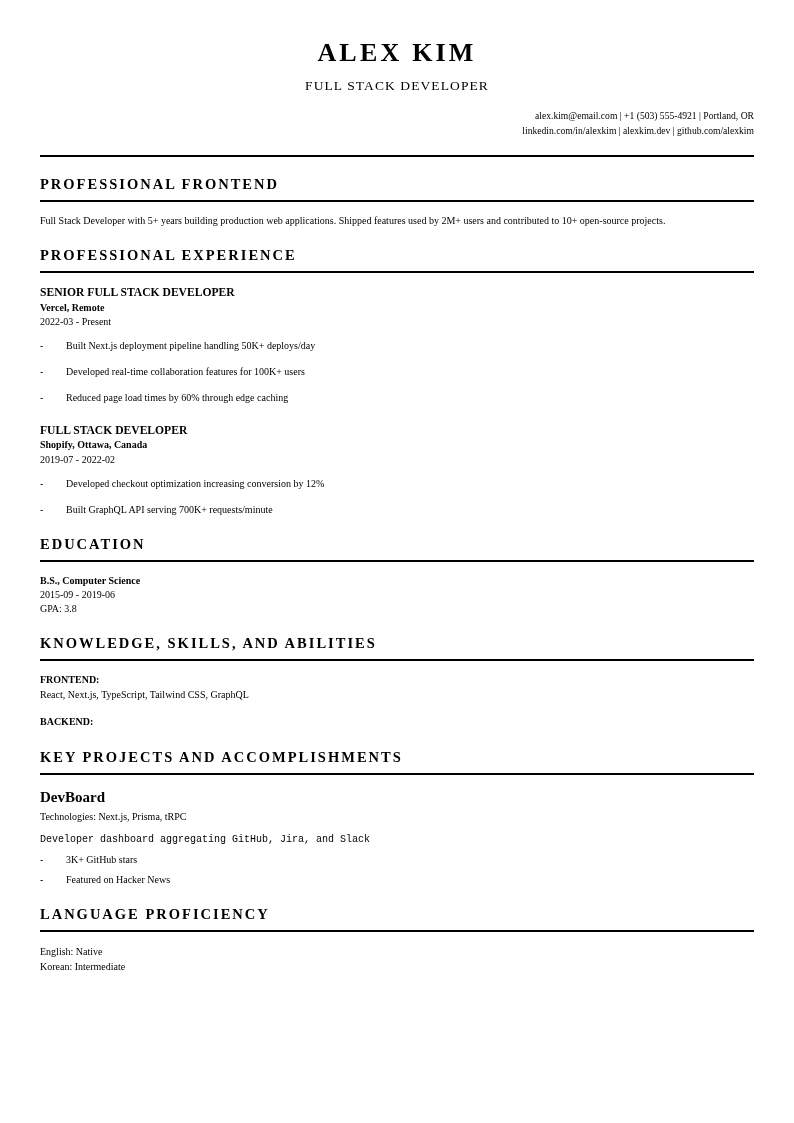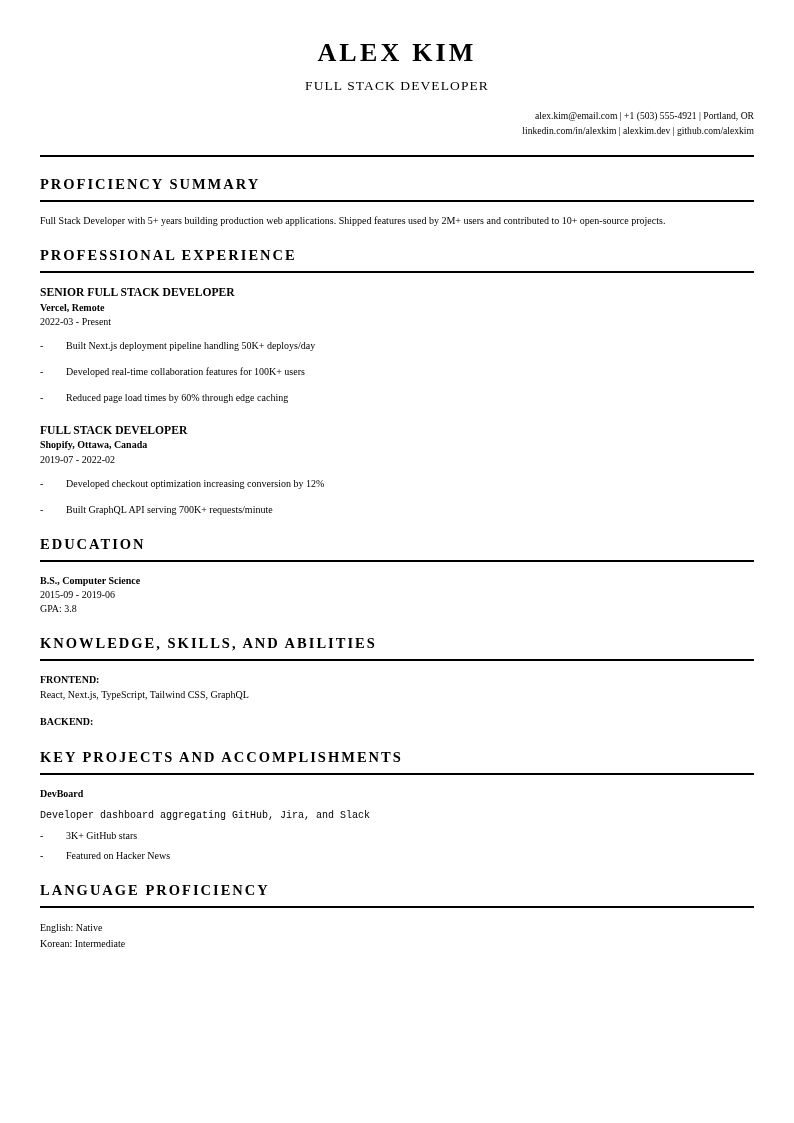--- a/index.html
+++ b/index.html
@@ -151,21 +151,21 @@
     margin: 0;
   }
   .skill-values {
     font-size: 10px;
     line-height: 1.45;
     margin: 0;
   }
 
   
   .project-name {
-    font-size: 10px;
+    font-size: 15px;
     font-weight: bold;
     line-height: 1.35;
     margin: 0;
   }
   .project-tech {
     font-size: 10px;
     line-height: 1.5;
     margin: 2px 0 0 0;
   }
   .project-desc {
@@ -194,21 +194,21 @@
     <h1 class="name">ALEX KIM</h1>
     <div class="title">FULL STACK DEVELOPER</div>
     <div class="contact-block">
       <div class="contact-line">alex.kim@email.com | +1 (503) 555-4921 | Portland, OR</div>
       <div class="contact-line">linkedin.com/in/alexkim | alexkim.dev | github.com/alexkim</div>
     </div>
   </div>
   <div class="header-rule"></div>
 
   <div class="section">
-    <h2 class="section-heading">PROFICIENCY SUMMARY</h2>
+    <h2 class="section-heading">PROFESSIONAL FRONTEND</h2>
     <div class="section-rule"></div>
     <div class="section-body">
       <p class="summary-text">Full Stack Developer with 5+ years building production web applications. Shipped features used by 2M+ users and contributed to 10+ open-source projects.</p>
     </div>
   </div>
 
   <div class="section">
     <h2 class="section-heading">PROFESSIONAL EXPERIENCE</h2>
     <div class="section-rule"></div>
     <div class="section-body" id="experience-body">
@@ -259,20 +259,21 @@
         </div>
       </div>
   </div>
 
   <div class="section">
     <h2 class="section-heading">KEY PROJECTS AND ACCOMPLISHMENTS</h2>
     <div class="section-rule"></div>
     <div class="section-body" id="projects-body">
         <div class="entry">
           <div class="project-name">DevBoard</div>
+          <div class="project-tech">Technologies: Next.js, Prisma, tRPC</div>
           <div class="project-desc">Developer dashboard aggregating GitHub, Jira, and Slack</div>
           <ul class="bullets tight">
             <li class="bullet"><span class="bullet-marker">-</span><span>3K+ GitHub stars</span></li>
             <li class="bullet"><span class="bullet-marker">-</span><span>Featured on Hacker News</span></li>
           </ul>
         </div>
       </div>
   </div>
 
   <div class="section">

